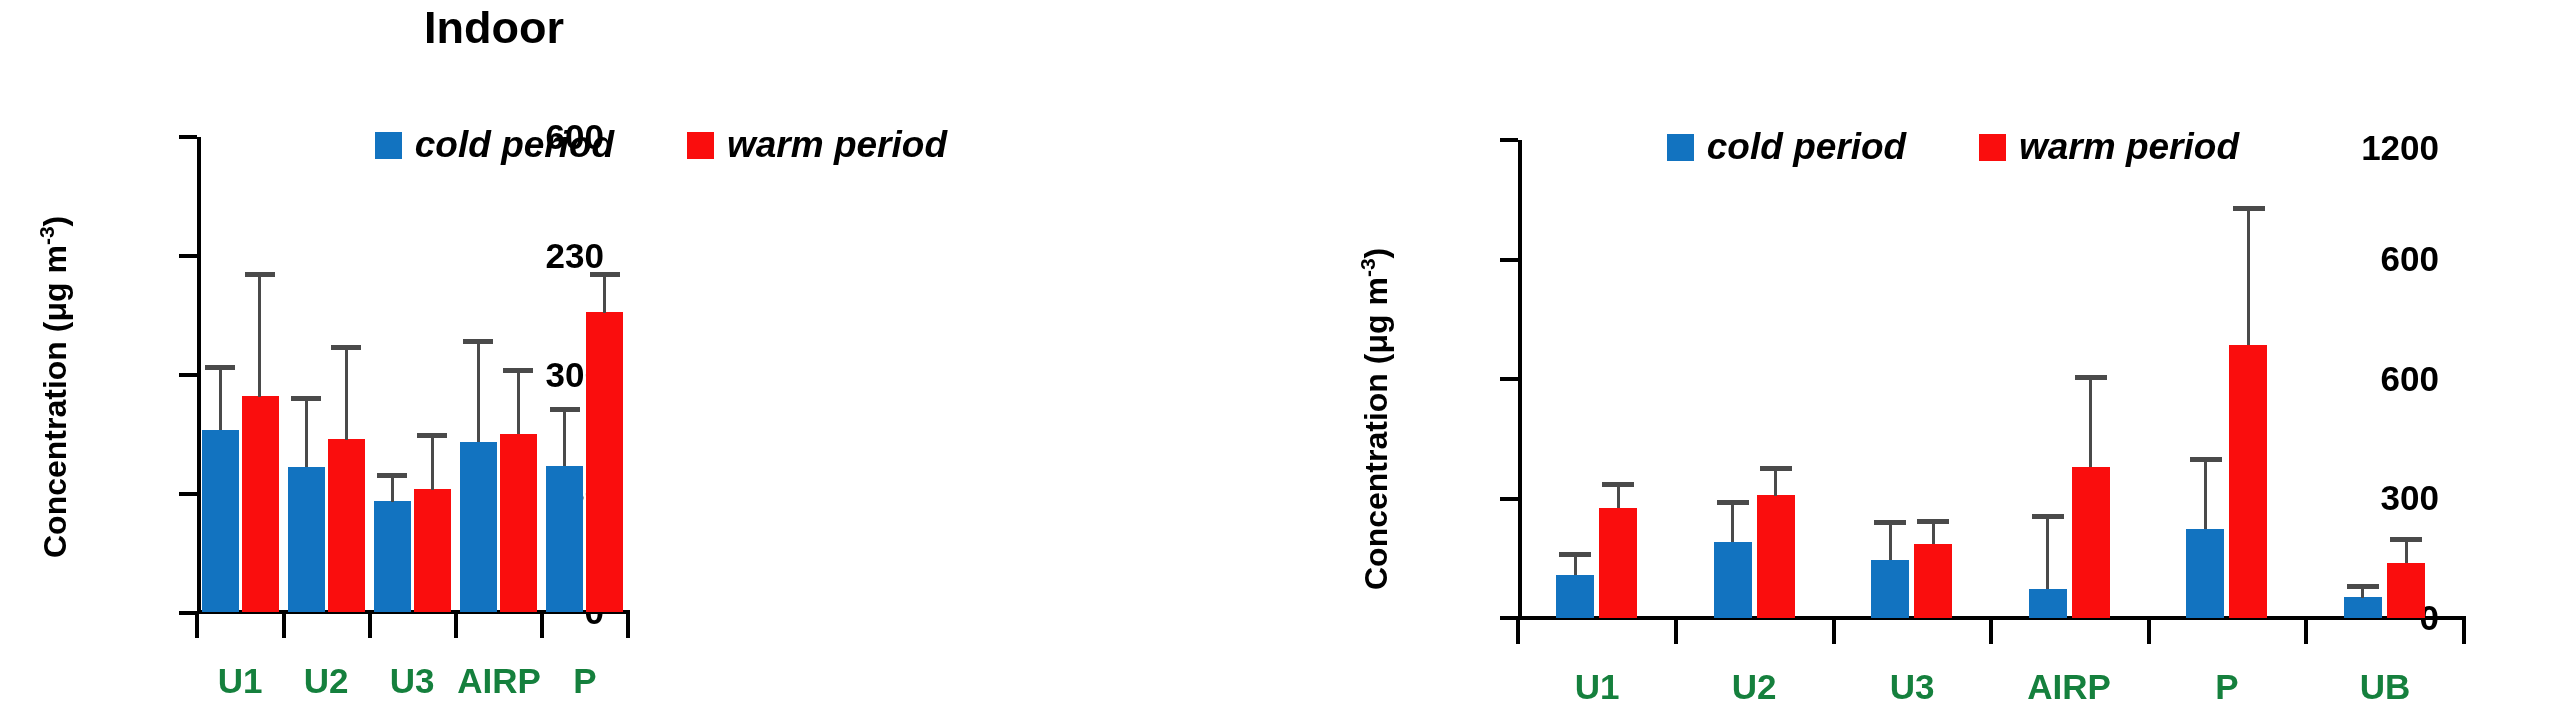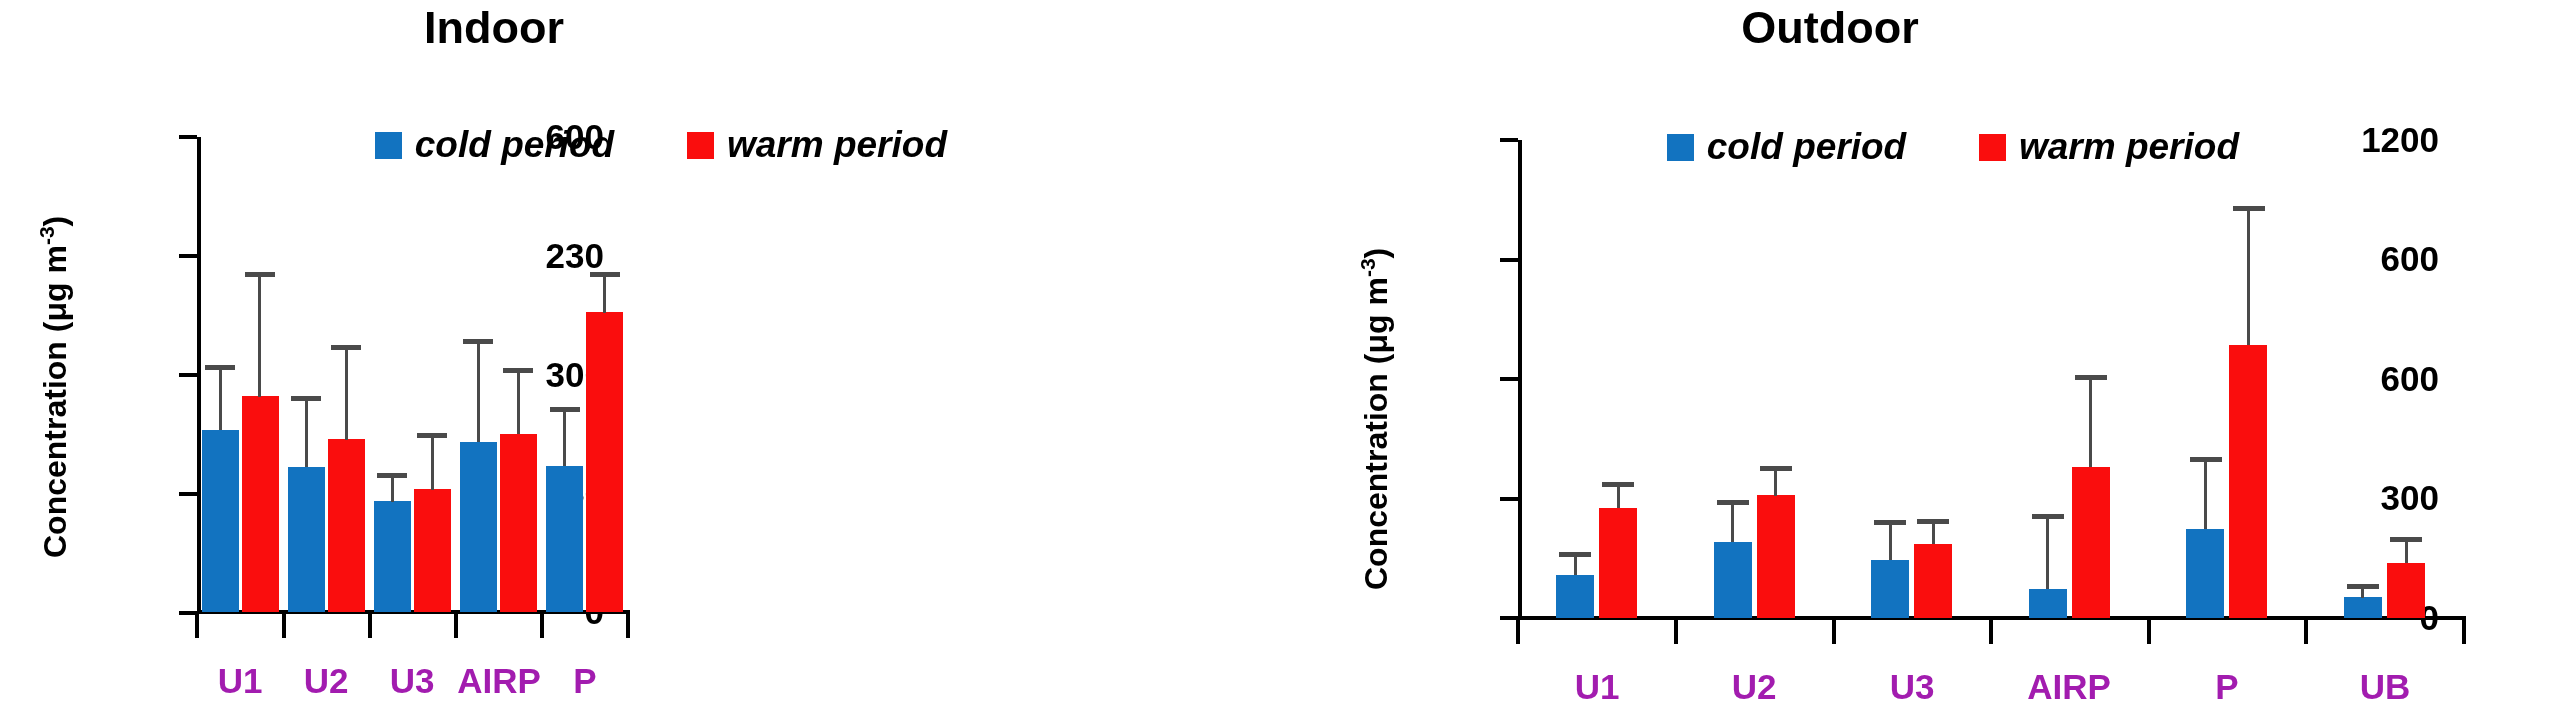--- a/index.html
+++ b/index.html
@@ -100,21 +100,21 @@
     bottom: -25.5px;
     width: 4px;
     height: 25.5px;
     background: #000;
   }
   .xcat-label {
     position: absolute;
     bottom: -89px;
     font-size: 35px;
     font-weight: bold;
-    color: #a21caf;
+    color: #15803d;
     text-align: center;
     transform: translateX(-50%);
     white-space: nowrap;
   }
 
   
   .bar {
     position: absolute;
     bottom: 0;
   }
@@ -238,21 +238,20 @@
         <div class="errbar" style="left: 366px; top: 270px; height: 59px;"></div>
         <div class="errcap" style="left: 353px; top: 270px; width: 30px;"></div>
         <div class="bar warm" title="P warm period: 378" style="left: 389px; width: 37px; height: 300px;"></div>
         <div class="errbar" style="left: 406px; top: 135px; height: 41px;"></div>
         <div class="errcap" style="left: 393px; top: 135px; width: 30px;"></div>
       </div>
   </div>
 
   <div class="panel" id="panel-outdoor">
 
-    <div class="panel-title">Outdoor</div>
 
     <div class="legend" id="legend-outdoor" style="left:391px; top:126px;">
       <div class="legend-item">
         <span class="legend-swatch cold"></span>
         <span class="legend-text">cold period</span>
       </div>
       <div class="legend-gap"></div>
       <div class="legend-item">
         <span class="legend-swatch warm"></span>
         <span class="legend-text">warm period</span>
@@ -264,21 +263,21 @@
       <div class="axis-line-x"></div>
     <div class="ytick" style="top: 476px;"></div>
         <div class="ytick-label" style="top: 478px;">0</div>
         <div class="ytick" style="top: 357px;"></div>
         <div class="ytick-label" style="top: 358px;">300</div>
         <div class="ytick" style="top: 237px;"></div>
         <div class="ytick-label" style="top: 239px;">600</div>
         <div class="ytick" style="top: 118px;"></div>
         <div class="ytick-label" style="top: 119px;">600</div>
         <div class="ytick" style="top: -1.6px;"></div>
-        <div class="ytick-label" style="top: 0px;">1200</div>
+        <div class="ytick-label" style="top: 8px;">1200</div>
         <div class="xtick" style="left: -1.6px;"></div>
         <div class="xtick" style="left: 156px;"></div>
         <div class="xtick" style="left: 314px;"></div>
         <div class="xtick" style="left: 471px;"></div>
         <div class="xtick" style="left: 629px;"></div>
         <div class="xtick" style="left: 786px;"></div>
         <div class="xtick" style="left: 944px;"></div>
         <div class="xcat-label" style="left: 79px;">U1</div>
         <div class="bar cold" title="U1 cold period: 108" style="left: 38px; width: 38px; height: 43px;"></div>
         <div class="errbar" style="left: 56px; top: 412px; height: 23px;"></div>

